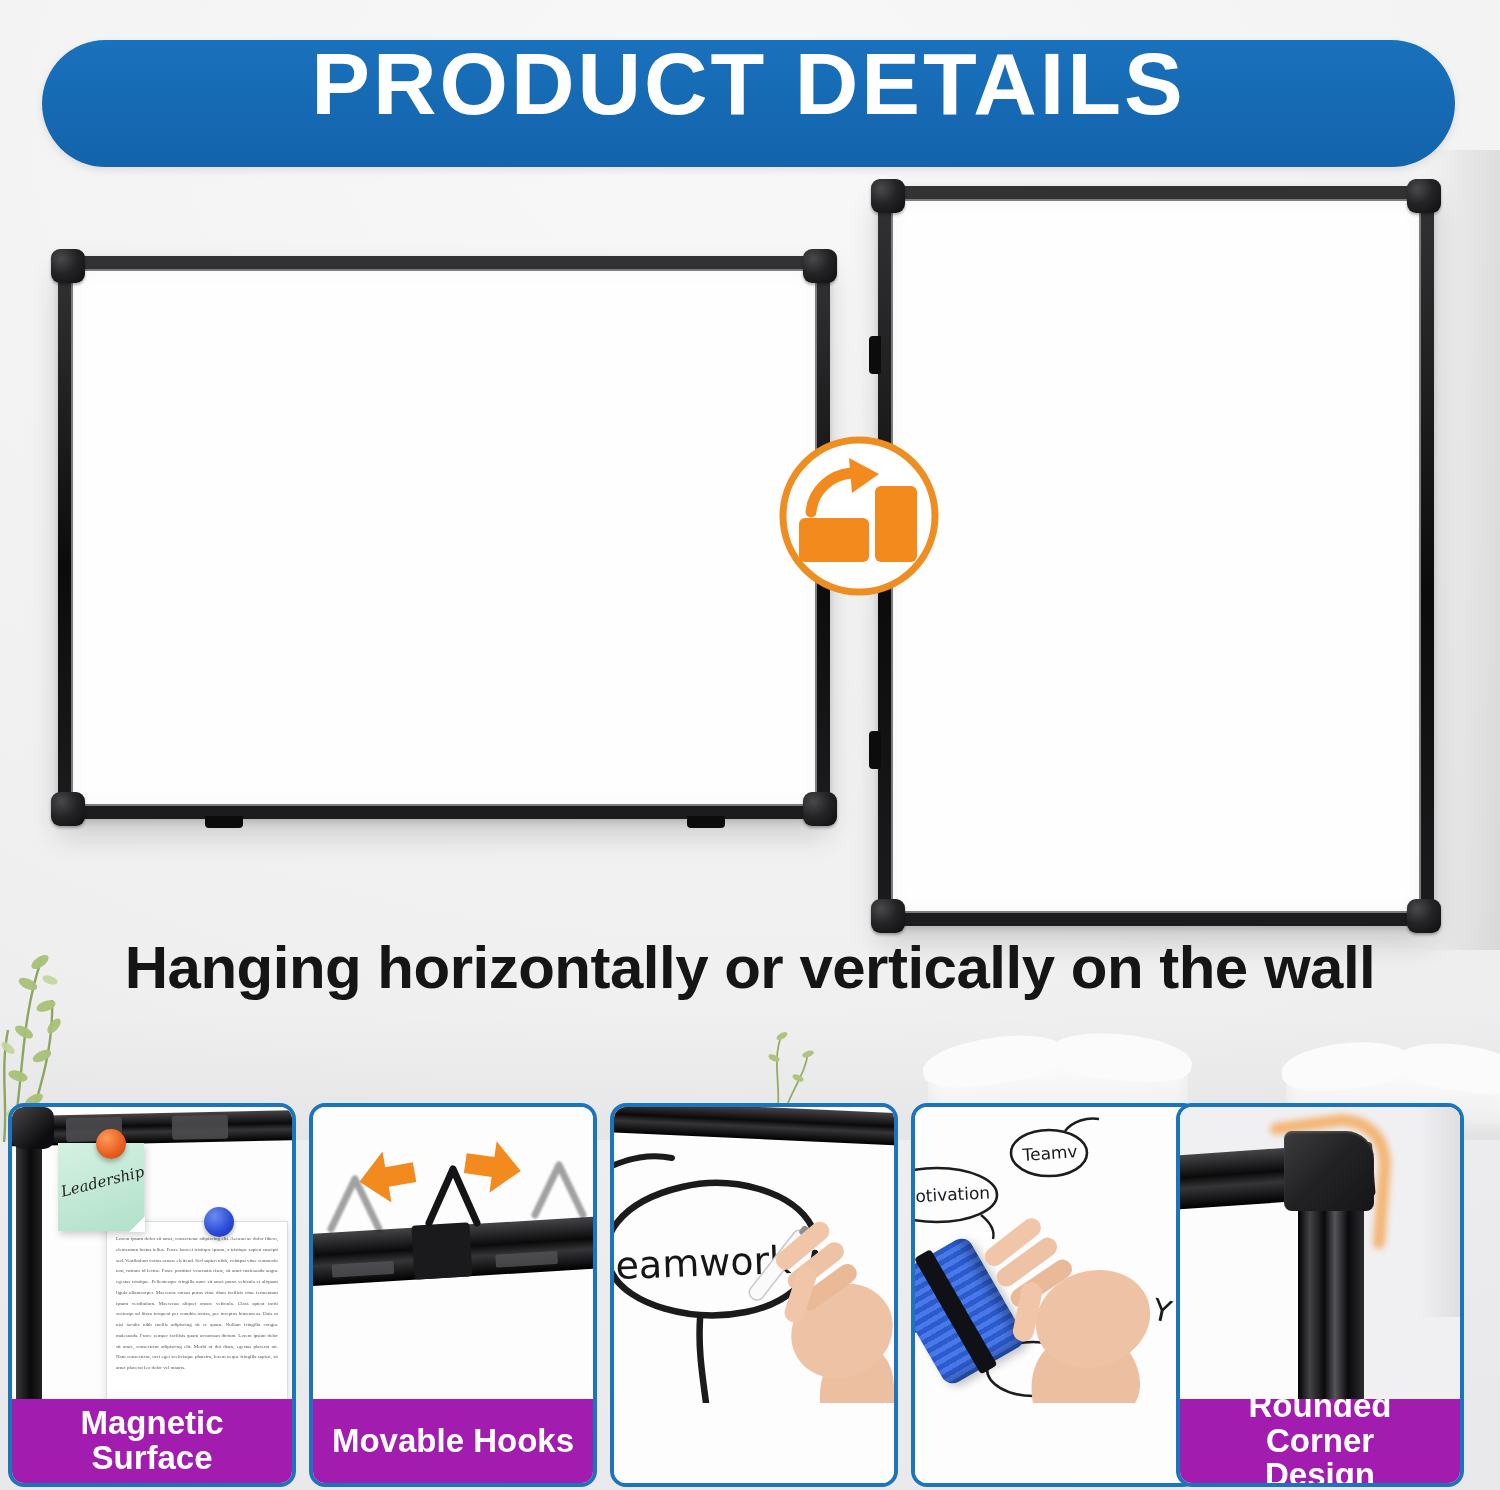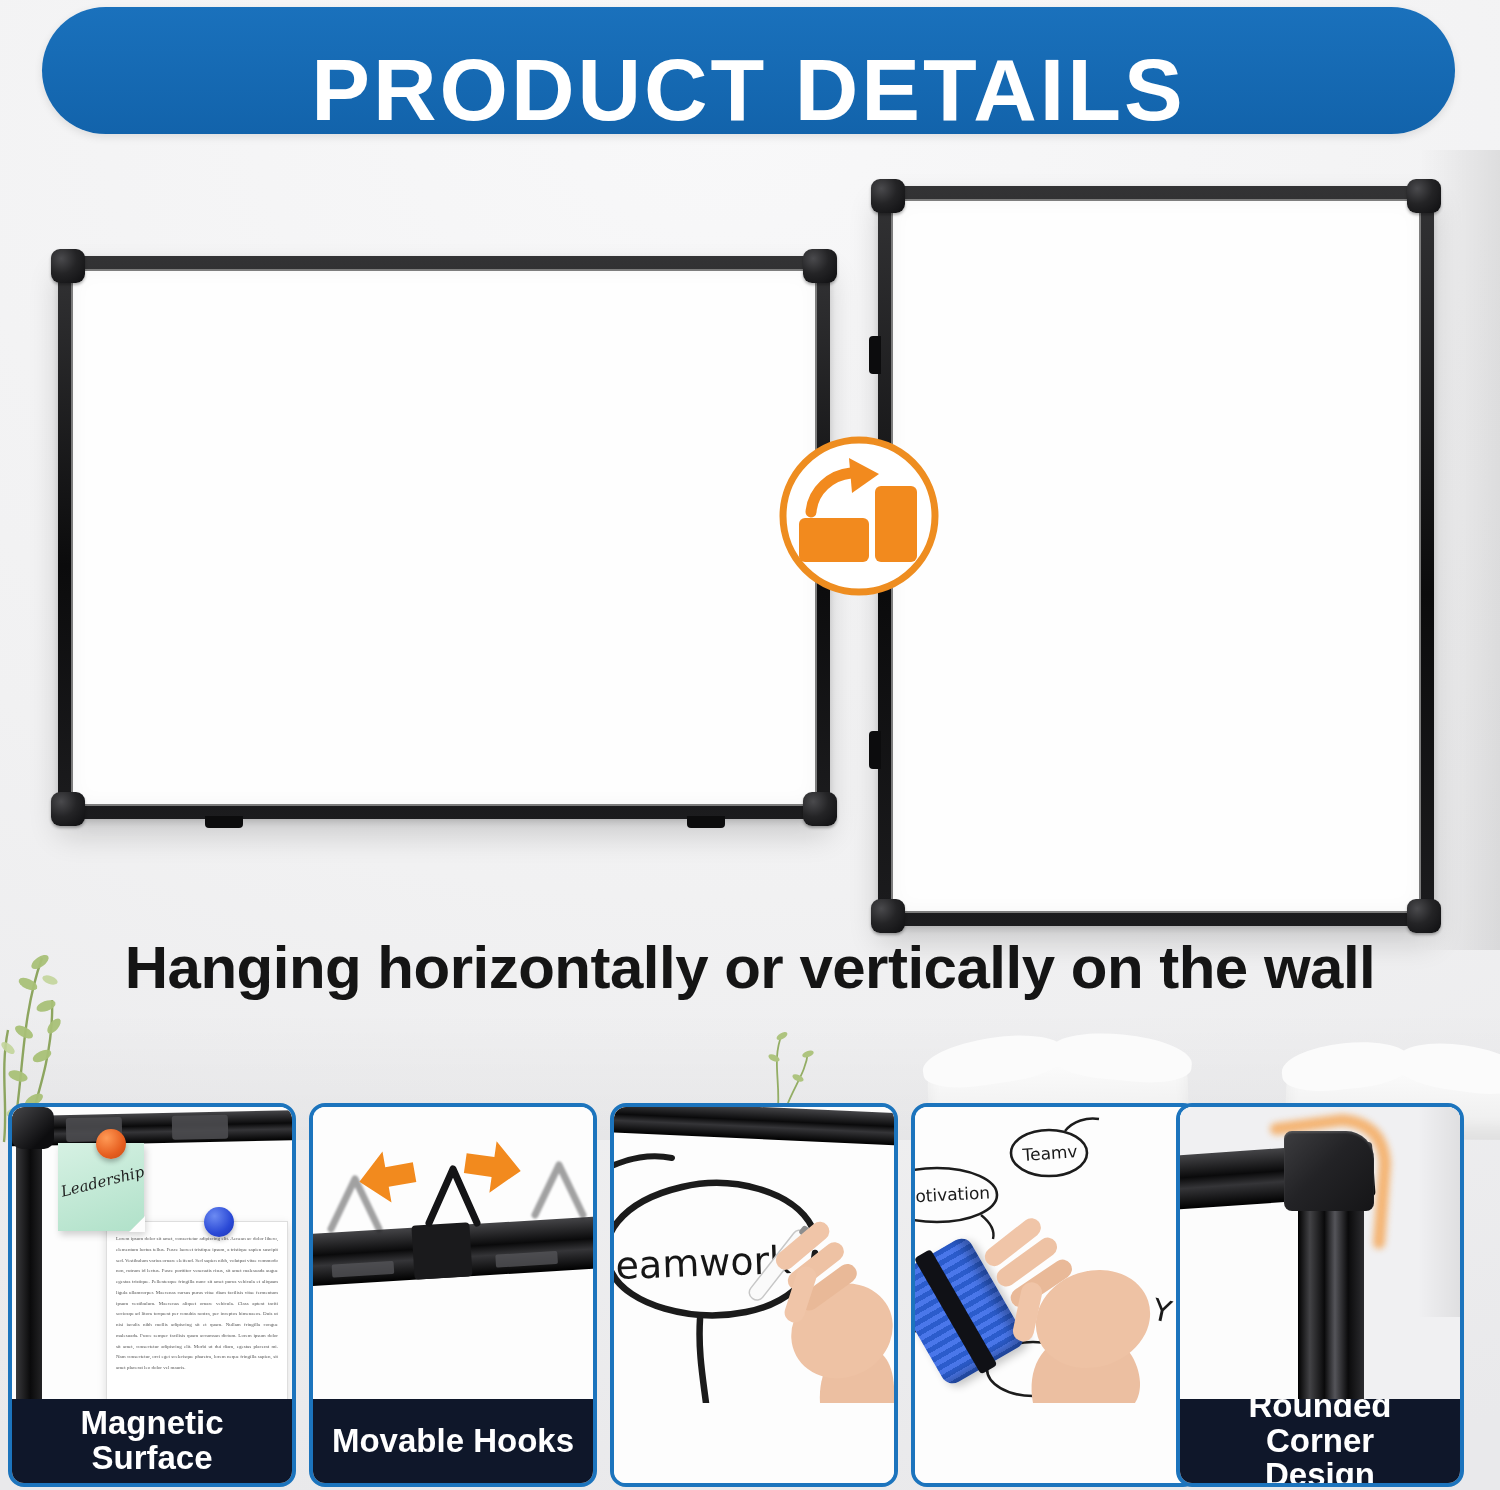--- a/index.html
+++ b/index.html
@@ -6,23 +6,23 @@
   body{font-family:"Liberation Sans",sans-serif;background:#dfe1e3;}
   .stage{position:relative;width:1500px;height:1490px;overflow:hidden;
     background:radial-gradient(130% 95% at 48% 8%, #f8f8f9 0%, #f1f1f2 55%, #e9e9eb 100%);}
   
   .wall-shade-right{position:absolute;right:0;top:150px;width:80px;height:800px;
     background:linear-gradient(90deg,rgba(0,0,0,0) 0%,rgba(0,0,0,0.09) 100%);}
   .wall-shade-bottom{position:absolute;left:0;top:1010px;width:100%;height:130px;
     background:linear-gradient(180deg,rgba(0,0,0,0) 0%,rgba(0,0,0,0.035) 100%);}
 
   
-  .banner{position:absolute;left:42px;top:7px;width:1413px;height:127px;border-radius:64px;
+  .banner{position:absolute;left:42px;top:40px;width:1413px;height:127px;border-radius:64px;
     background:linear-gradient(180deg,#1a71bc 0%,#1263ab 100%);
-    display:flex;align-items:flex-end;justify-content:center;box-shadow:0 3px 8px rgba(0,0,0,.10);}
+    display:flex;align-items:flex-start;justify-content:center;box-shadow:0 3px 8px rgba(0,0,0,.10);}
   .banner-title{color:#ffffff;font-size:88px;font-weight:bold;letter-spacing:3px;line-height:1;}
 
   
   .board{position:absolute;box-sizing:border-box;padding:13px;border-radius:6px;
     background:linear-gradient(180deg,#333335 0%,#0b0b0c 55%,#1c1c1e 100%);
     box-shadow:0 16px 30px rgba(0,0,0,.16),0 3px 6px rgba(0,0,0,.14);}
   .board-h{left:58px;top:256px;width:772px;height:563px;}
   .board-v{left:878px;top:186px;width:556px;height:740px;}
   .surface{width:100%;height:100%;background:#fefefe;
     box-shadow:inset 0 0 0 2px rgba(0,0,0,.5), inset 0 0 22px rgba(0,0,0,.045);}
@@ -51,21 +51,21 @@
   .pillow-b{left:1286px;top:1054px;width:235px;height:84px;transform:rotate(1deg);}
   .pillow-lobe{position:absolute;top:-10px;width:55%;height:46px;background:#fbfbfb;border-radius:50% 50% 40% 40%;}
   .lobe-l{left:-2%;transform:rotate(-7deg);} .lobe-r{right:-2%;transform:rotate(7deg);}
 
   
   .panel{position:absolute;top:1103px;width:288px;height:384px;box-sizing:border-box;
     border:4px solid #1c74bd;border-radius:16px;background:#ffffff;overflow:hidden;
     display:flex;flex-direction:column;z-index:5;}
   .p1{left:8px;} .p2{left:309px;} .p3{left:610px;} .p4{left:911px;} .p5{left:1176px;}
   .panel-content{position:relative;flex:1;overflow:hidden;background:#fdfdfd;}
-  .panel-caption{height:84px;flex:0 0 84px;background:#0f172a;color:#fff;display:flex;
+  .panel-caption{height:84px;flex:0 0 84px;background:#a21caf;color:#fff;display:flex;
     align-items:center;justify-content:center;text-align:center;font-weight:bold;
     font-size:33px;line-height:1.06;padding:0 4px;}
   .cap-narrow{max-width:212px;display:inline-block;}
 
   
   .rail{background:linear-gradient(180deg,#454548 0%,#0a0a0b 42%,#353538 62%,#000 100%);border-radius:4px;}
   .rail-v{background:linear-gradient(90deg,#000 0%,#434346 18%,#0a0a0b 40%,#55555a 56%,#0a0a0b 76%,#2c2c2f 100%);}
 
   
   .p1-railtop{position:absolute;left:-8px;top:6px;width:320px;height:30px;transform:rotate(-1.2deg);}

